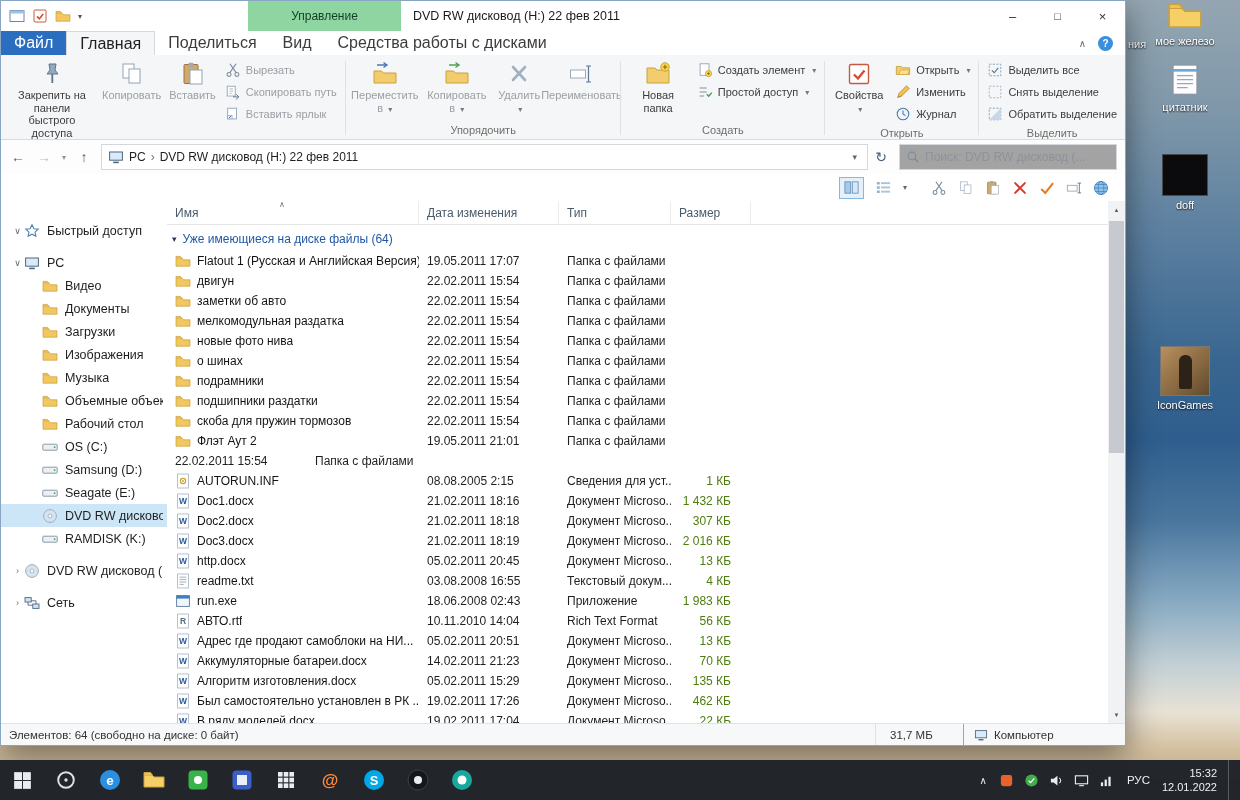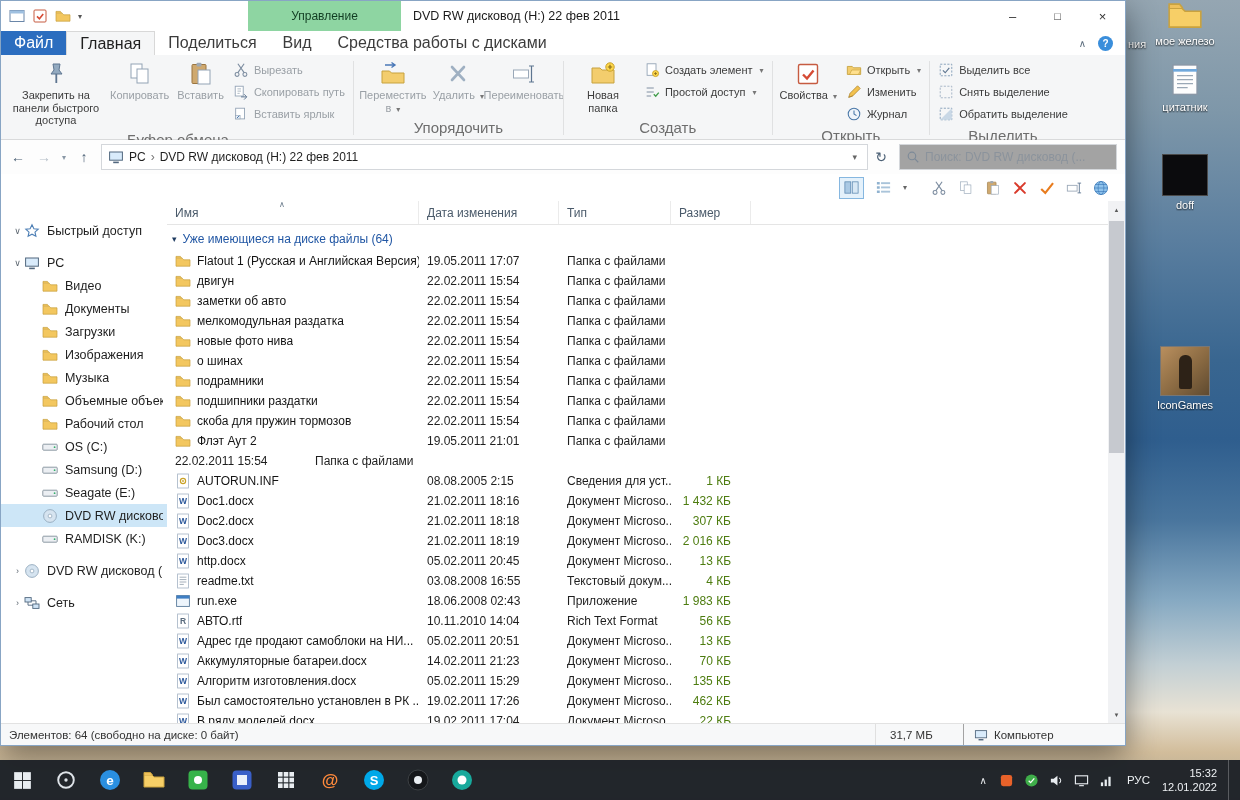--- a/index.html
+++ b/index.html
@@ -34,21 +34,21 @@
 .tab{padding:0 13px;font-size:16px;color:#3c3c3c;display:flex;align-items:center}
 .tab.file{background:#2b6dbf;color:#fff}
 .tab.active{background:#f5f6f7;border:1px solid #d8d8d8;border-bottom:none;color:#1f1f1f}
 .tabrow-right{margin-left:auto;display:flex;align-items:center;gap:12px;padding-right:12px}
 .rib-collapse{color:#5a6b7c;font-size:10px}
 .help{color:#fff;background:#3a8edb;width:15px;height:15px;border-radius:50%;display:flex;align-items:center;justify-content:center;font-size:10px;font-weight:bold}
 
 .ribbon{height:85px;background:#f5f6f7;border-bottom:1px solid #d9dadb;display:flex;flex:none;padding:2px 0 0 2px}
 .rgroup{display:flex;flex-direction:column;padding:1px 3px 0}
 .rbtns{display:flex;align-items:flex-start;flex:1}
-.rglabel{text-align:center;font-size:15px;color:#6e6e6e;padding:1px 0 3px}
+.rglabel{text-align:center;font-size:11px;color:#6e6e6e;padding:1px 0 3px}
 .rsep{width:1px;background:#e0e1e2;margin:4px 0}
 .rbtn{border-radius:2px}
 .rbtn.big{display:flex;flex-direction:column;align-items:center;text-align:center;font-size:11px;color:#3c3c3c;padding:3px 4px;max-width:72px;line-height:1.15}
 .rbtn.big .ric{width:26px;height:26px;margin-bottom:2px;display:inline-block}
 .rbtn.big.wide{max-width:100px}
 .rstack{display:flex;flex-direction:column;justify-content:flex-start;gap:4px;padding:3px 2px}
 .rbtn.sm{display:flex;align-items:center;gap:5px;font-size:11px;color:#3c3c3c;padding:1px 3px;white-space:nowrap}
 .rbtn.sm .ric{width:16px;height:16px;display:inline-block;flex:none}
 .dis{color:#9aa0a6}
 .dis .rlbl,.rbtn.sm.dis span{color:#9aa0a6}
@@ -282,20 +282,29 @@
         <div class="rbtn big dis">
           <span class="ric" data-icon="moveto">
               <svg viewBox="0 0 26 26">
                 <path d="M5 4h10M11.5 1.5L15 4l-3.5 2.5" stroke="#4a78b8" fill="none" stroke-width="1.4"></path>
                 <path d="M2 10h7.5l2 2H24v10H2z" fill="#f3cd6d" stroke="#c7a23f"></path>
               </svg>
             </span>
           <span class="rlbl"><span>Переместить в</span> <span class="dd">▾</span></span>
         </div>
         <div class="rbtn big dis">
+          <span class="ric" data-icon="copyto">
+              <svg viewBox="0 0 26 26">
+                <path d="M5 4h10M11.5 1.5L15 4l-3.5 2.5" stroke="#58a058" fill="none" stroke-width="1.4"></path>
+                <path d="M2 10h7.5l2 2H24v10H2z" fill="#f3cd6d" stroke="#c7a23f"></path>
+              </svg>
+            </span>
+          <span class="rlbl"><span>Копировать в</span> <span class="dd">▾</span></span>
+        </div>
+        <div class="rbtn big dis">
           <span class="ric" data-icon="delete">
               <svg viewBox="0 0 26 26">
                 <path d="M7 6l12 13M19 6L7 19" stroke="#9fb0c2" stroke-width="2.6" stroke-linecap="round"></path>
               </svg>
             </span>
           <span class="rlbl"><span>Удалить</span> <span class="dd">▾</span></span>
         </div>
         <div class="rbtn big dis">
           <span class="ric" data-icon="rename">
               <svg viewBox="0 0 26 26">

